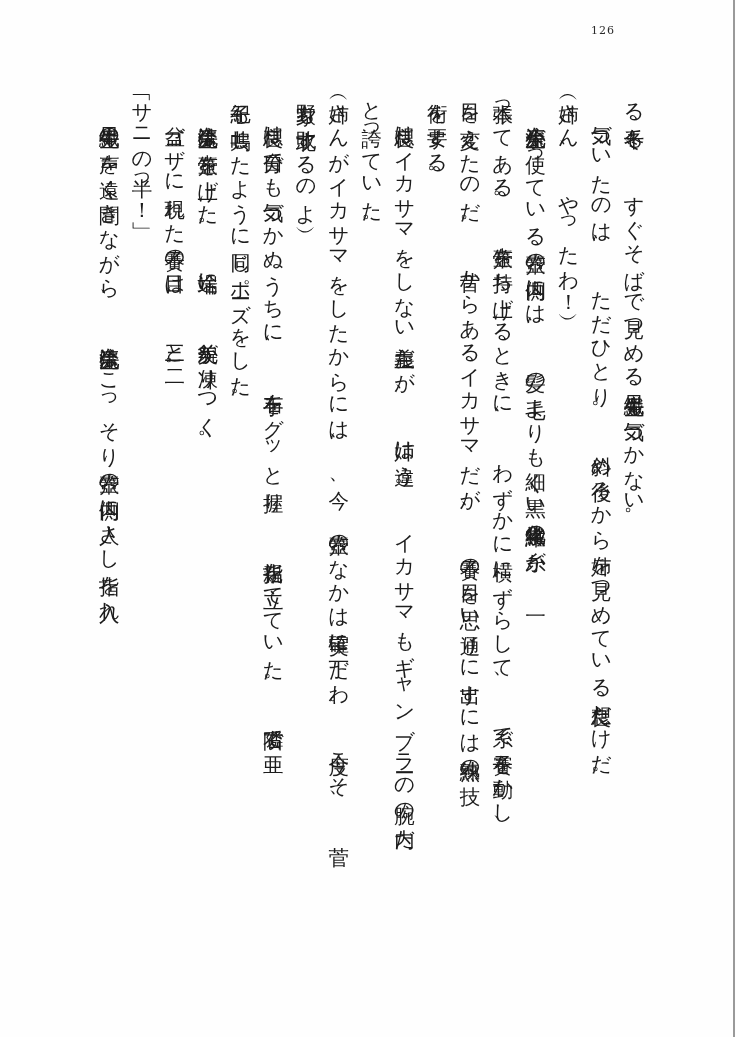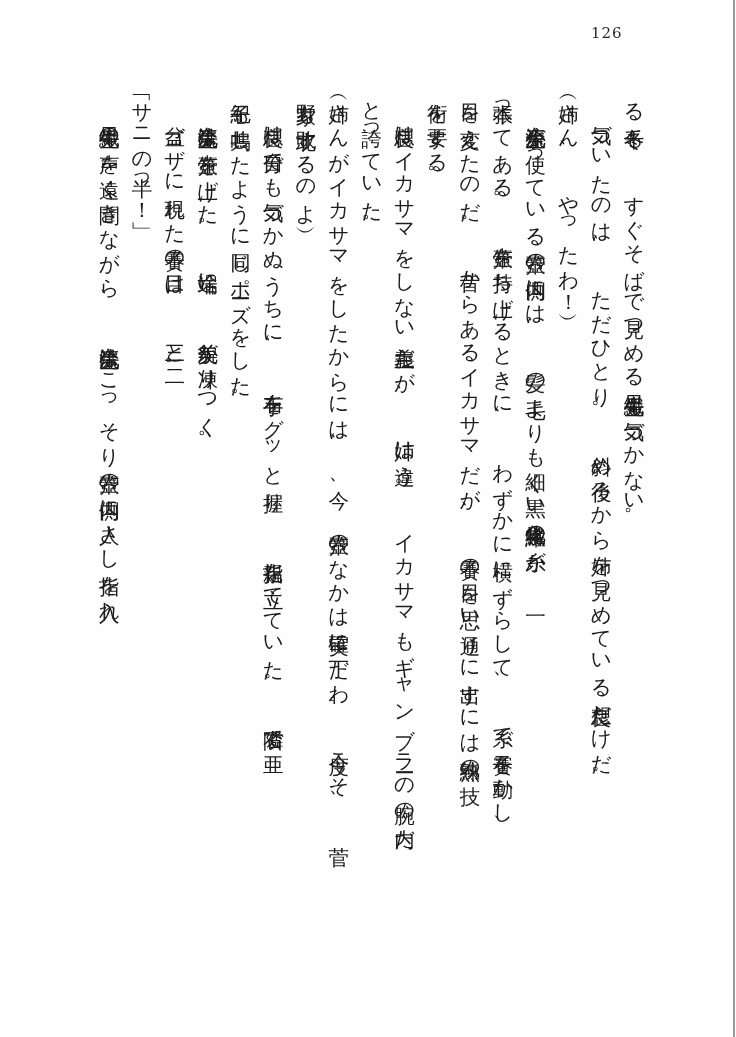--- a/index.html
+++ b/index.html
@@ -16,21 +16,21 @@
   .page {
     position: absolute;
     inset: 0;
     background: #fefefe;
   }
   .page-number {
     position: absolute;
     top: 24px;
     left: 591px;
     font-family: "DejaVu Serif", "Liberation Serif", serif;
-    font-size: 15px;
+    font-size: 11px;
     letter-spacing: 1px;
     color: #2a2a2a;
   }
   .text-block {
     position: absolute;
     top: 88px;
     right: 86px;
     width: 558px;
     height: 925px;
     writing-mode: vertical-rl;

